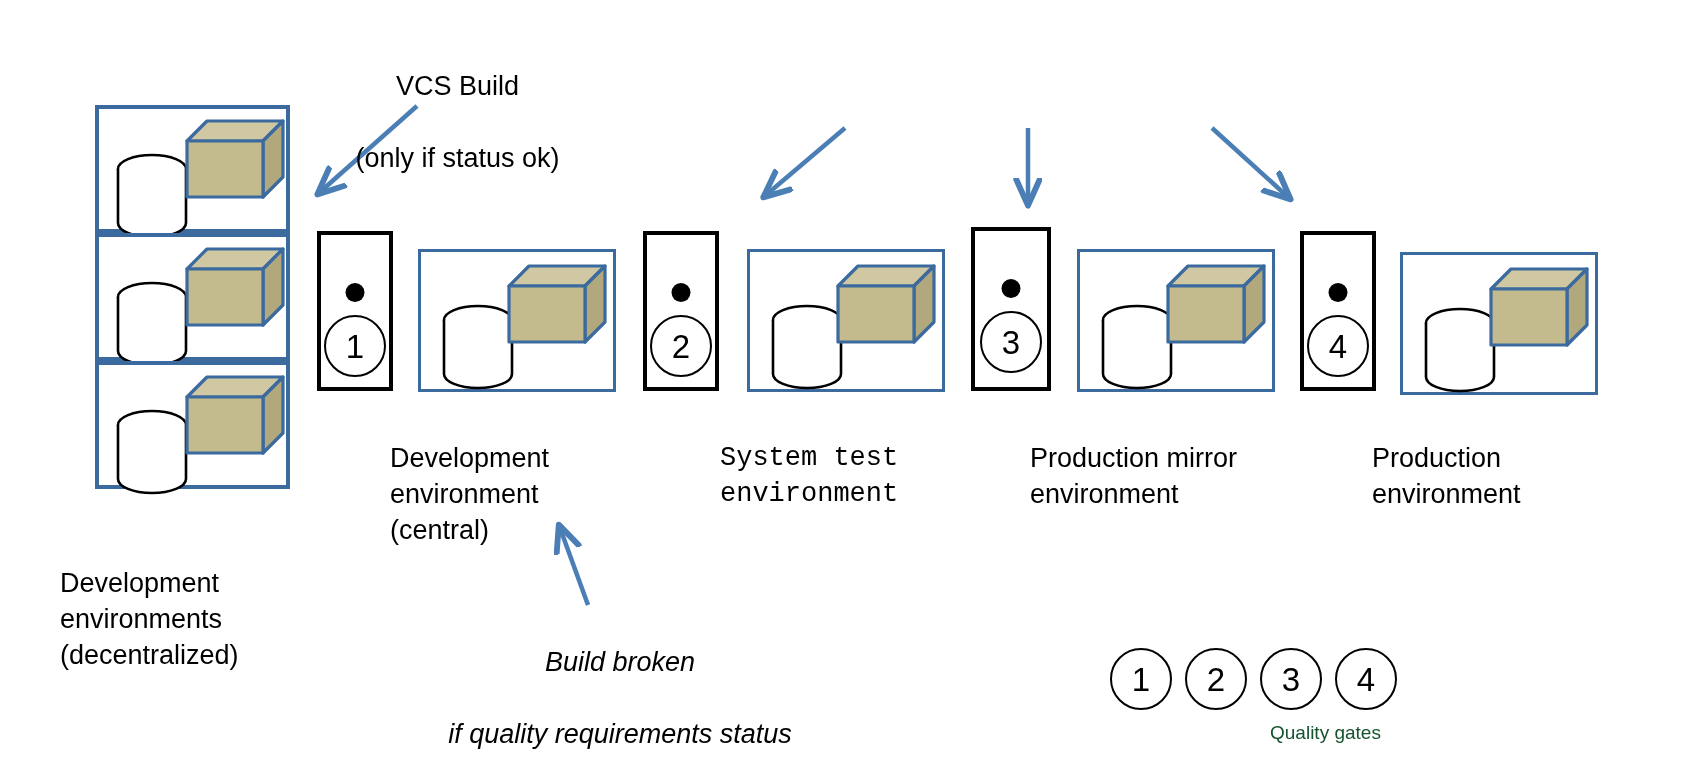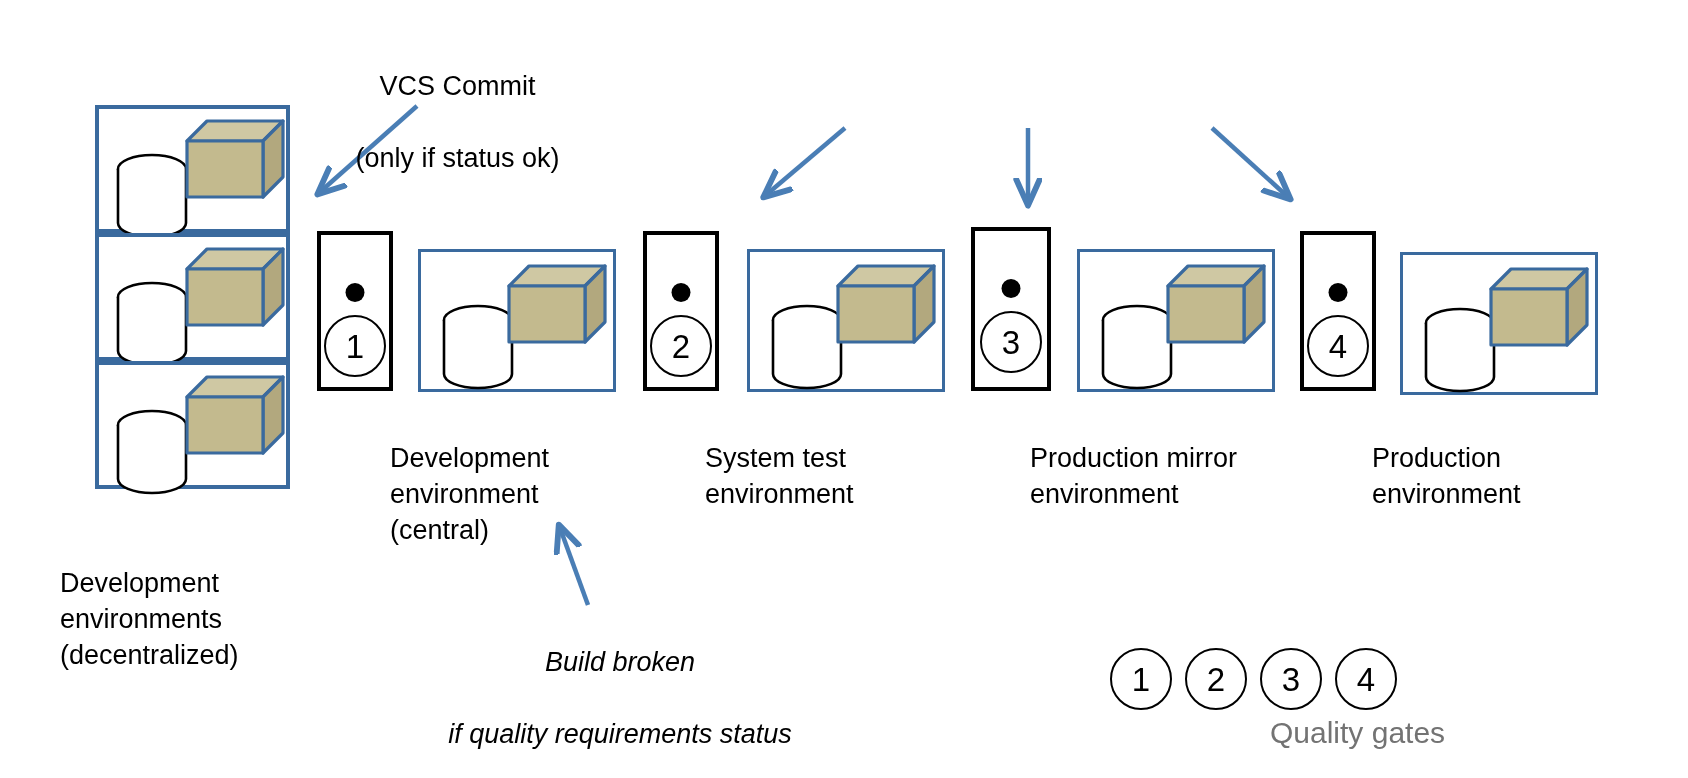--- a/index.html
+++ b/index.html
@@ -96,23 +96,23 @@
     background: #fff;
     display: flex;
     align-items: center;
     justify-content: center;
     font-size: 33px;
     line-height: 1;
     color: #000;
   }
   .legend-caption {
     position: absolute;
-    font-size: 30px;
+    font-size: 19px;
     line-height: 34px;
-    color: #737373;
+    color: #14532d;
     white-space: nowrap;
   }
   svg { display: block; overflow: visible; }
 </style>
 </head>
 <body>
 
 <div id="stage">
 
   <svg width="0" height="0" style="position:absolute" aria-hidden="true">
@@ -196,21 +196,21 @@
   </div>
 
   <div class="env-box" style="left:747px; top:249px; width:198px; height:143px;">
     <svg class="cyl" style="left:22px; top:52px; width:72px; height:88px;">
         <use href="#icon-cylinder"></use>
       </svg>
     <svg class="cube" style="left:88px; top:12px; width:99px; height:82px;">
         <use href="#icon-cube"></use>
       </svg>
   </div>
-  <div class="label" style="left:705px; top:440px; width:255px;">System test
+  <div class="label" style="left:720px; top:440px; width:255px;font-family:Liberation Mono, monospace;">System test
 environment</div>
 
   <div class="gate-box" style="left:971px; top:227px; width:80px; height:164px;">
     <span class="gate-dot"></span>
     <span class="gate-circle">3</span>
   </div>
 
   <div class="env-box" style="left:1077px; top:249px; width:198px; height:143px;">
     <svg class="cyl" style="left:22px; top:52px; width:72px; height:88px;">
         <use href="#icon-cylinder"></use>
@@ -232,21 +232,21 @@
         <use href="#icon-cylinder"></use>
       </svg>
     <svg class="cube" style="left:88px; top:12px; width:99px; height:82px;">
         <use href="#icon-cube"></use>
       </svg>
   </div>
   <div class="label" style="left:1372px; top:440px; width:255px;">Production
 environment</div>
 
   <div class="note" style="left:305px; top:32px; width:305px;">
-    <span>VCS Commit</span><br>
+    <span>VCS Build</span><br>
     <span>(only if status ok)</span>
   </div>
 
 
   <div class="note" style="left:400px; top:608px; width:440px;font-style:italic;">
     <span>Build broken</span><br>
     <span>if quality requirements status</span>
   </div>
 
   <div class="legend-wrap" style="left:1110px; top:648px; width:400px; height:110px;">

